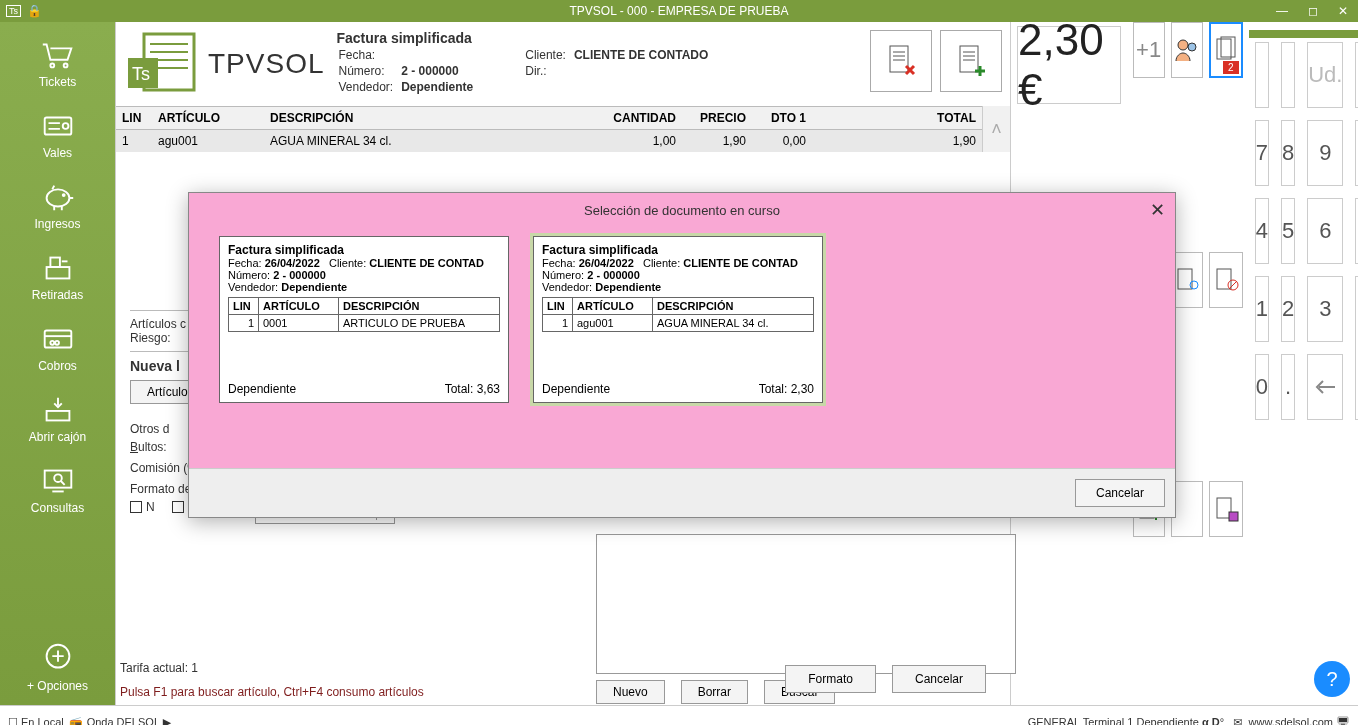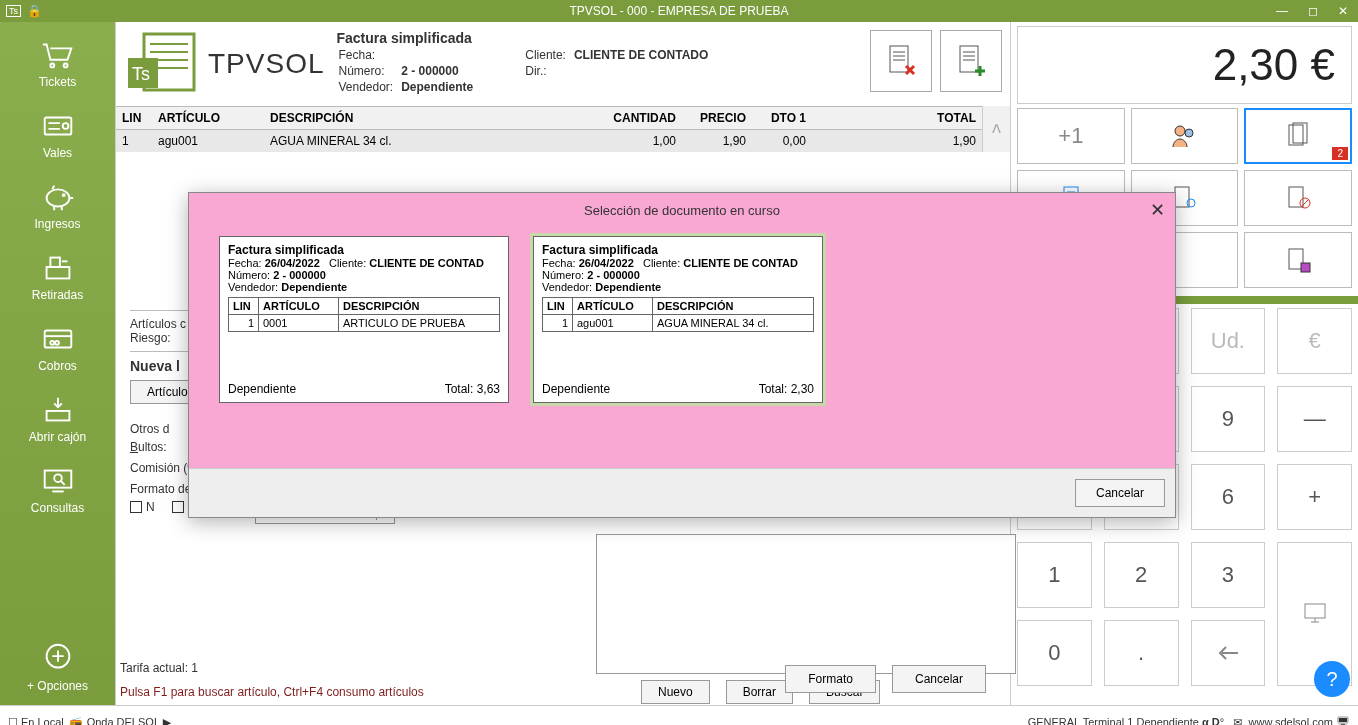--- a/index.html
+++ b/index.html
@@ -40,21 +40,21 @@
 .c-lin{width:36px;} .c-art{width:112px;} .c-desc{flex:1;} .c-cant{width:80px;text-align:right;} .c-prec{width:70px;text-align:right;} .c-dto{width:60px;text-align:right;} .c-tot{width:170px;text-align:right;}
 .grid-row{display:flex;font-size:12px;background:#e8e8e8;}
 .scroll-up{width:28px;background:#f1f1f1;border-left:1px solid #ccc;display:flex;align-items:center;justify-content:center;color:#aaa;font-size:18px;}
 
 .lower { padding: 8px 14px; font-size:12px; color:#333; }
 .form-row{margin:4px 0;}
 .tarea{ width:420px; height:140px; border:1px solid #999; position:absolute; left:480px; top:382px; background:#fff;}
 .btn{ border:1px solid #999; background:#f4f4f4; padding:4px 16px; font-size:12px; cursor:pointer; }
 
 
-.rightpanel{ width:348px; background:#fff; border-left:1px solid #ccc; display:flex; flex-direction:column;}
+.rightpanel{ width:348px; background:#fff; border-left:1px solid #ccc; display:flex; flex-direction:row;}
 .total-box{ height:78px; border:1px solid #ccc; margin:4px 6px 4px 6px; display:flex; align-items:center; justify-content:flex-end; padding-right:16px; font-size:44px; color:#222;}
 .quick-grid{ display:grid; grid-template-columns: repeat(3,1fr); gap:6px; padding:0 6px;}
 .qbtn{ height:56px; border:1px solid #bbb; display:flex; align-items:center; justify-content:center; cursor:pointer; background:#fff; position:relative;}
 .qbtn.sel{border:2px solid #1a8cff;}
 .qbtn .badge{position:absolute;right:2px;bottom:2px;background:#d93025;color:#fff;font-size:10px;padding:1px 5px;}
 .qbtn svg{width:30px;height:30px;}
 .keypad-wrap{margin-top:8px;border-top:8px solid #7a9c3d;flex:1;display:grid;grid-template-columns:repeat(4,1fr);grid-auto-rows:66px;gap:12px;padding:4px 6px;}
 .key{border:1px solid #ccc;display:flex;align-items:center;justify-content:center;font-size:22px;color:#555;cursor:pointer;background:#fff;}
 .key.soft{color:#bbb;}
 .key.tall{grid-row:span 2;}
@@ -83,21 +83,21 @@
 .form-block{position:relative;}
 .nline{border-top:1px solid #bbb;margin:6px 0;}
 .sec-title{font-weight:bold;font-size:14px;margin:6px 0;}
 .chk{display:inline-flex;align-items:center;gap:4px;margin-right:14px;}
 .chk .box{width:12px;height:12px;border:1px solid #333;}
 .combo{border:1px solid #999;height:22px;display:inline-flex;align-items:center;}
 .combo .cv{width:120px;padding:0 4px;} .combo .ar{width:18px;border-left:1px solid #999;text-align:center;}
 input[type=text].f{border:1px solid #999;padding:2px 4px;font-size:12px;}
 
 .actionrow{position:absolute;right:24px;bottom:12px;display:flex;gap:16px;}
-.subbtns{position:absolute;left:480px;top:528px;display:flex;gap:16px;margin-left:45px;}
+.subbtns{position:absolute;left:480px;top:528px;display:flex;gap:16px;}
 
 .help-fab{position:absolute;right:8px;bottom:28px;width:36px;height:36px;border-radius:50%;background:#1a8cff;color:#fff;display:flex;align-items:center;justify-content:center;font-size:20px;z-index:60;}
 </style>
 </head>
 <body>
 
 <div class="titlebar">
   <div class="left">
     <span class="ts-mini">Ts</span>
     <span>🔒</span>

